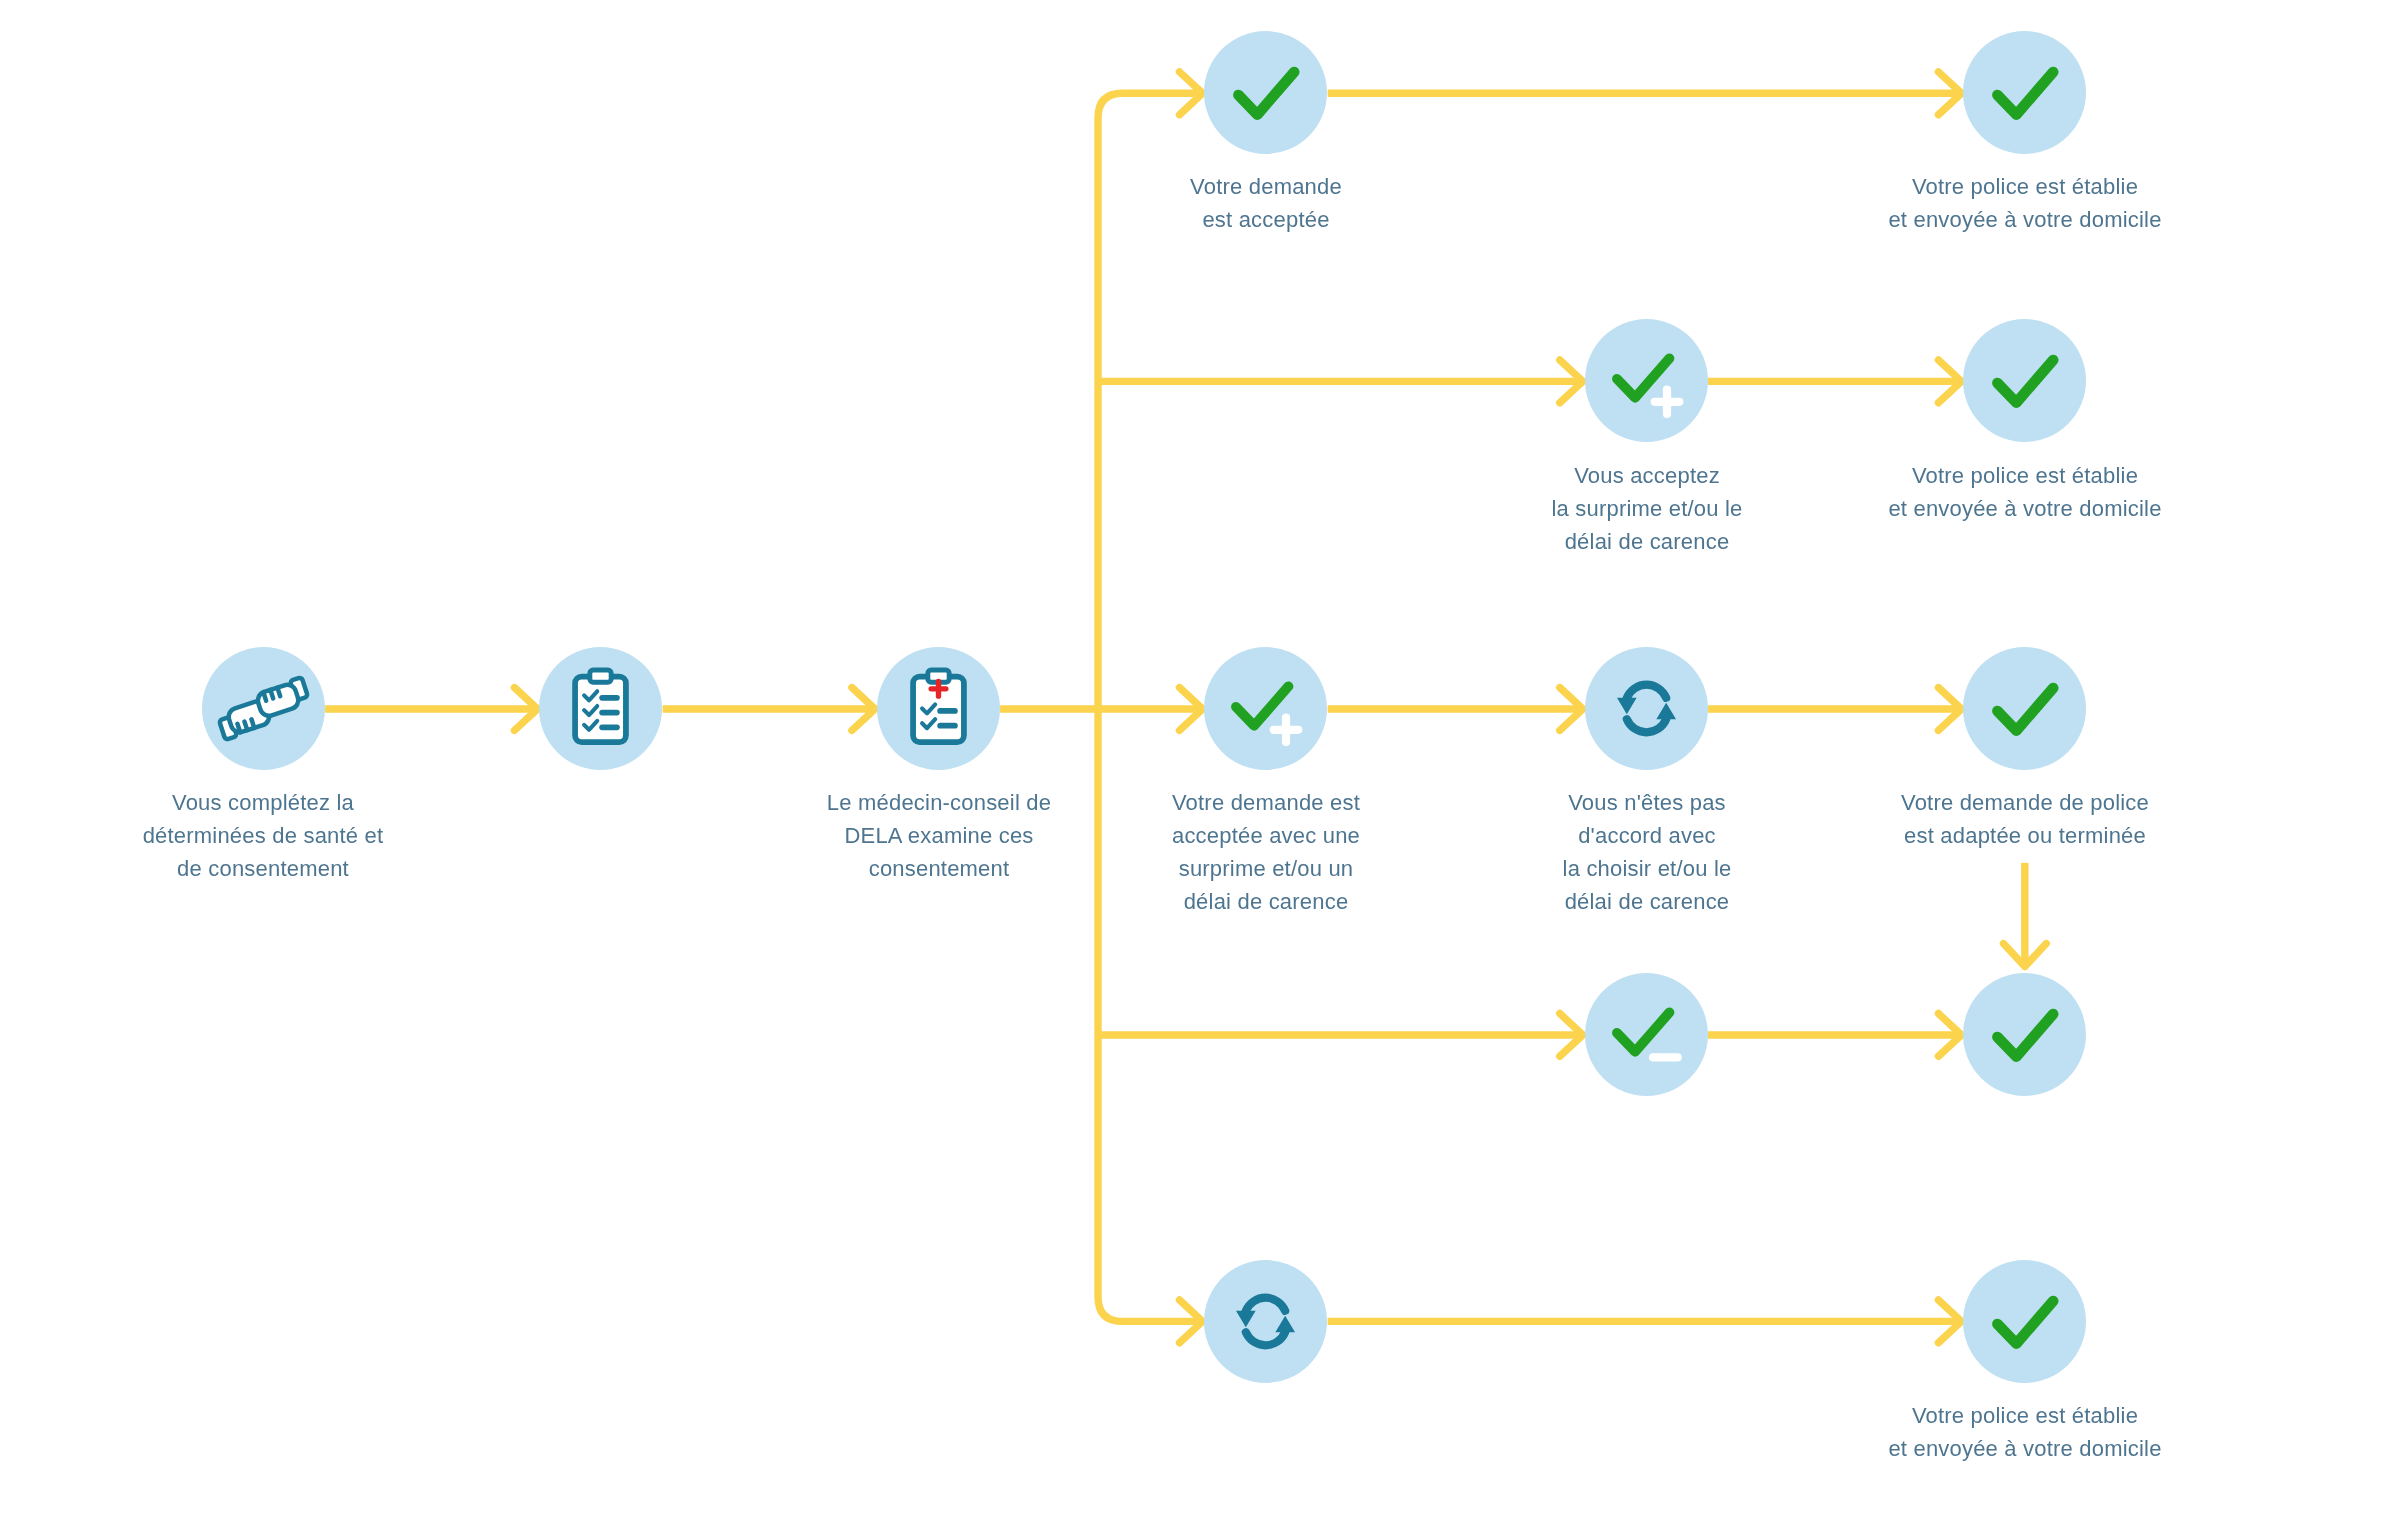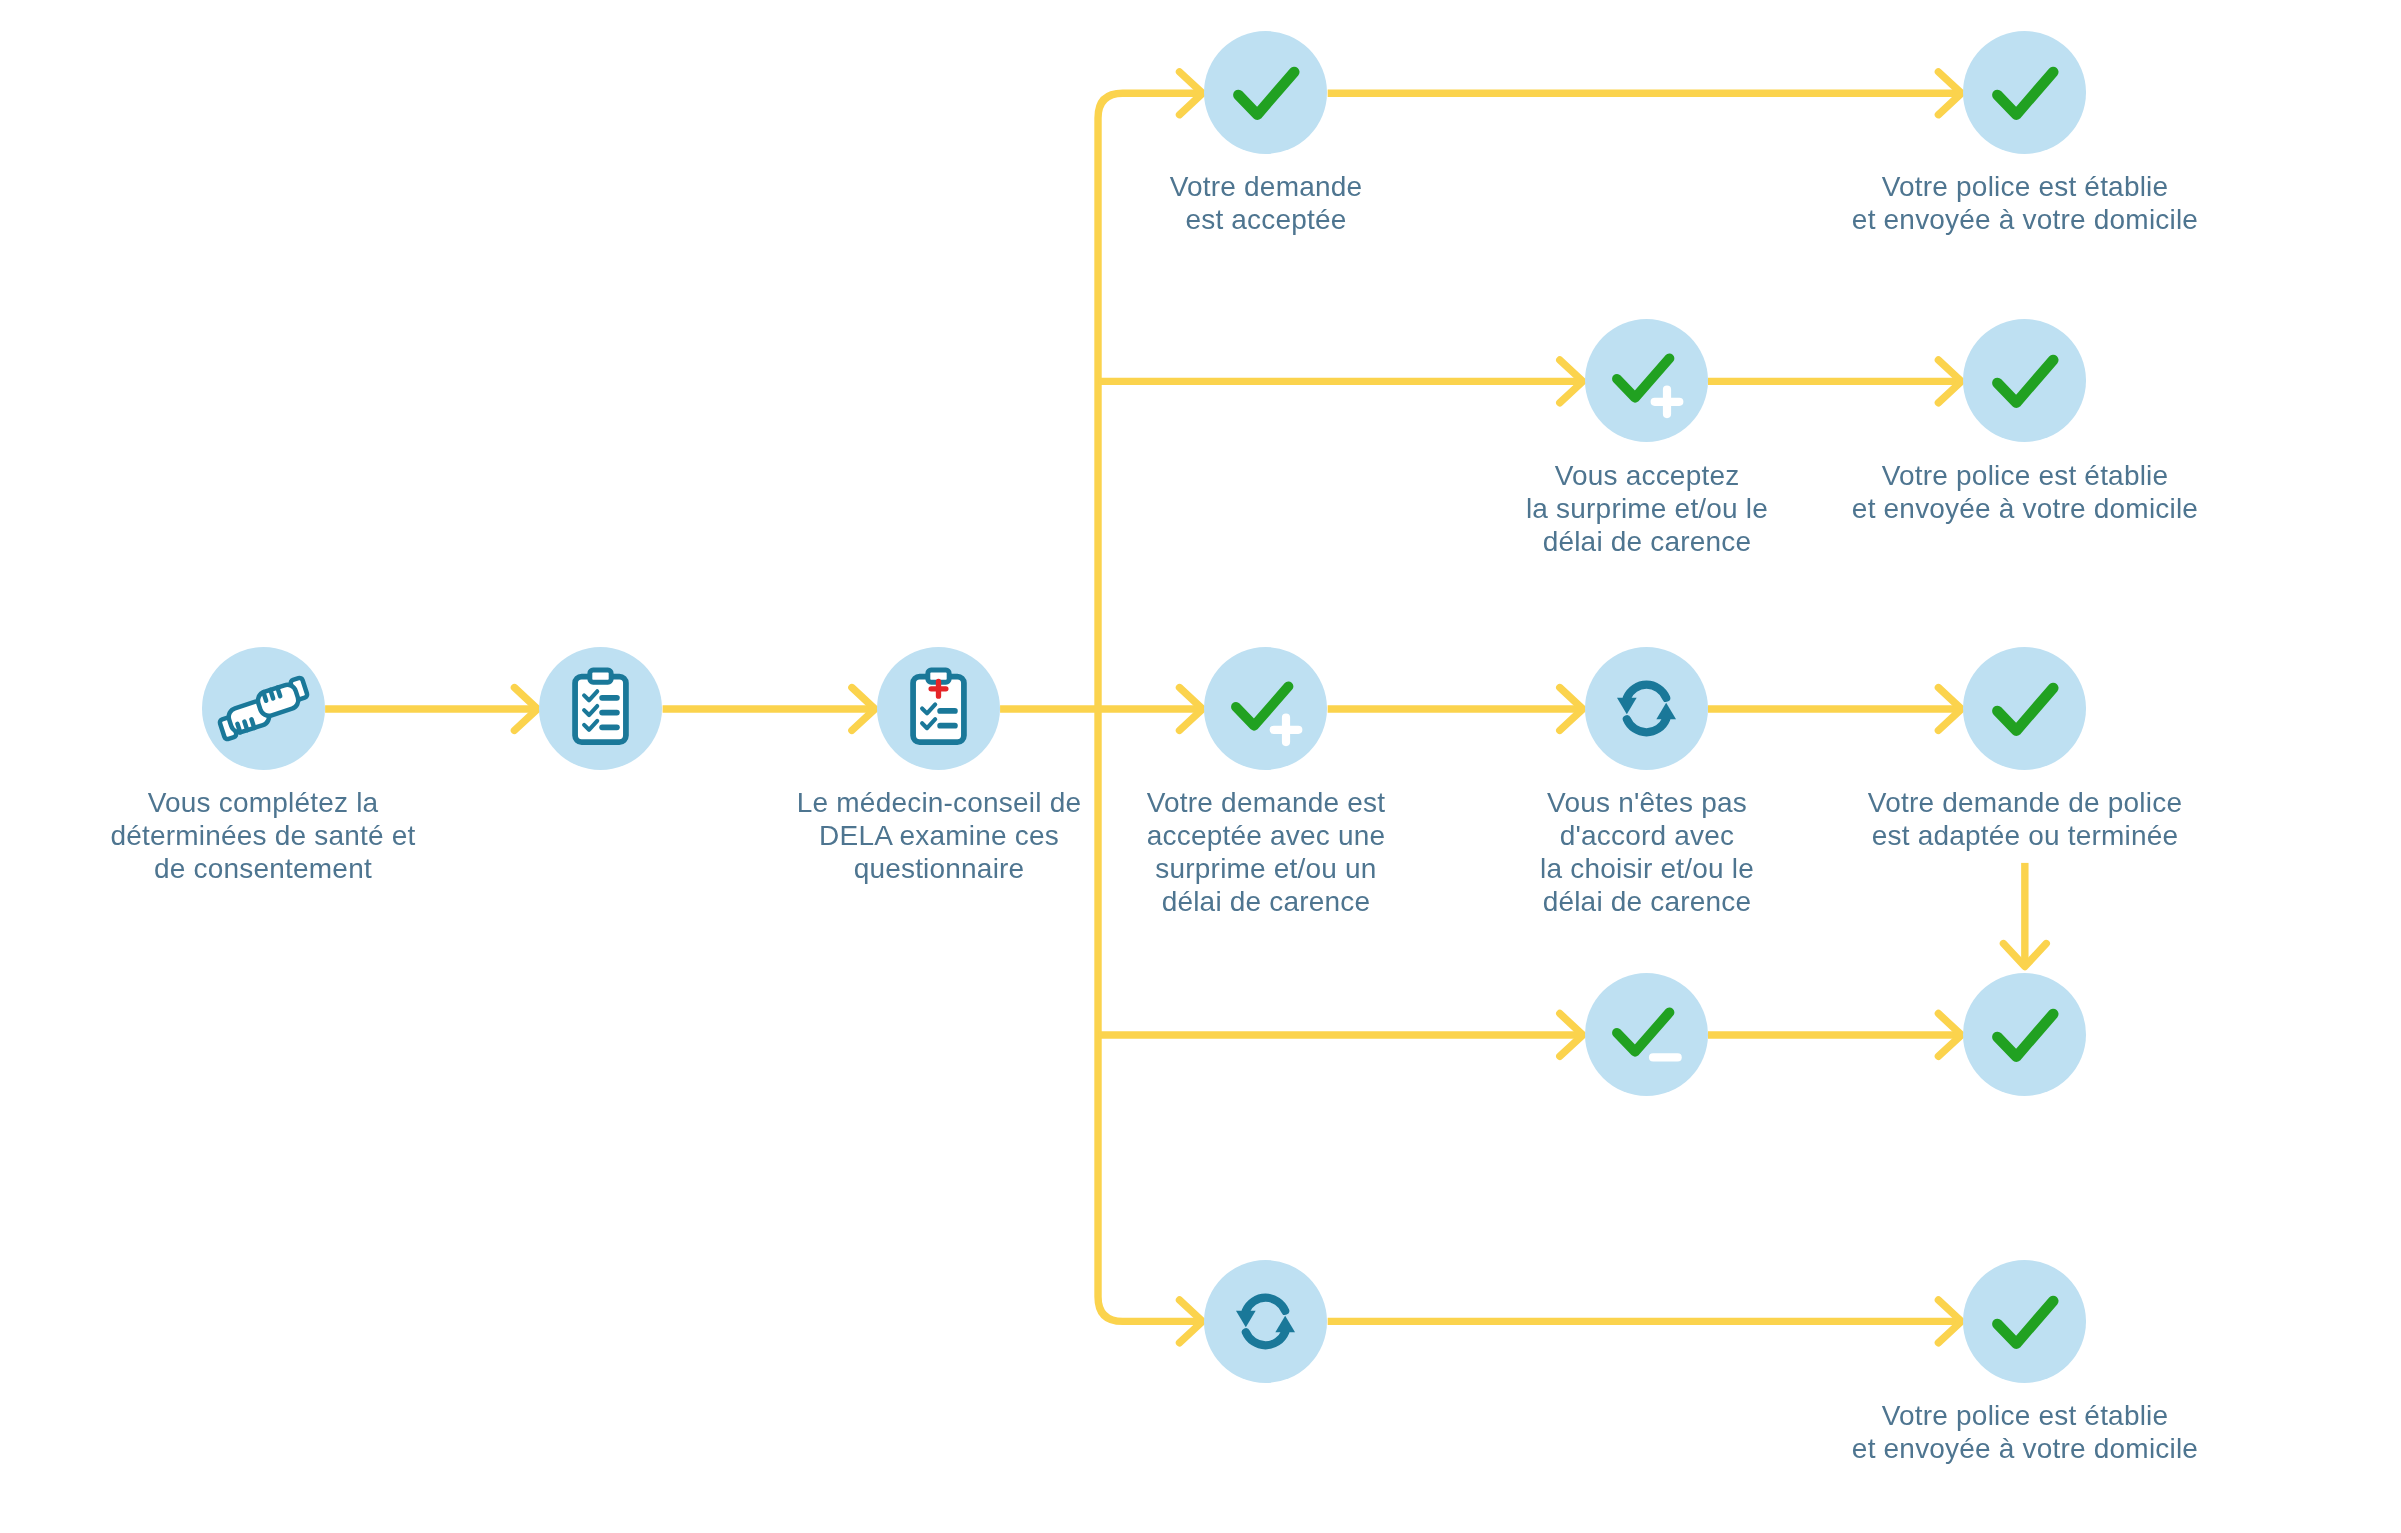--- a/index.html
+++ b/index.html
@@ -5,21 +5,21 @@
   html,body{margin:0;padding:0;background:#ffffff;}
   body{width:2401px;height:1534px;font-family:"Liberation Sans",sans-serif;}
   .canvas{position:relative;width:2401px;height:1534px;background:#fff;overflow:hidden;}
   .connectors{position:absolute;left:0;top:0;}
   .conn{stroke:var(--yellow);stroke-width:9;fill:none;}
   .conn-arrow{stroke:var(--yellow);stroke-width:9;fill:none;stroke-linecap:round;stroke-linejoin:round;}
   .node{position:absolute;width:123px;height:123px;border-radius:50%;background:var(--lightblue);
         display:flex;align-items:center;justify-content:center;}
   .node svg{width:123px;height:123px;display:block;}
   .label{position:absolute;transform:translateX(-50%);text-align:center;white-space:pre-line;
-         font-size:28px;line-height:33px;color:var(--text);letter-spacing:0.2px;}
+         font-size:22px;line-height:33px;color:var(--text);letter-spacing:0.2px;}
   .defs{position:absolute;width:0;height:0;overflow:hidden;}
 </style>
 </head>
 <body>
 
 <div class="canvas">
 
   <svg class="defs" aria-hidden="true">
     <defs>
       <symbol id="i-handshake" viewBox="-75 -75 150 150">
@@ -179,21 +179,21 @@
       <svg viewBox="0 0 150 150" width="123" height="123">
         <use href="#i-check"></use>
       </svg>
     </div>
 
   <div class="label" style="left:263px;top:786px">Vous complétez la
 déterminées de santé et
 de consentement</div>
   <div class="label" style="left:939px;top:786px">Le médecin-conseil de
 DELA examine ces
-questionnaire</div>
+consentement</div>
   <div class="label" style="left:1266px;top:170px">Votre demande
 est acceptée</div>
   <div class="label" style="left:2025px;top:170px">Votre police est établie
 et envoyée à votre domicile</div>
   <div class="label" style="left:1647px;top:459px">Vous acceptez
 la surprime et/ou le
 délai de carence</div>
   <div class="label" style="left:2025px;top:459px">Votre police est établie
 et envoyée à votre domicile</div>
   <div class="label" style="left:1266px;top:786px">Votre demande est

